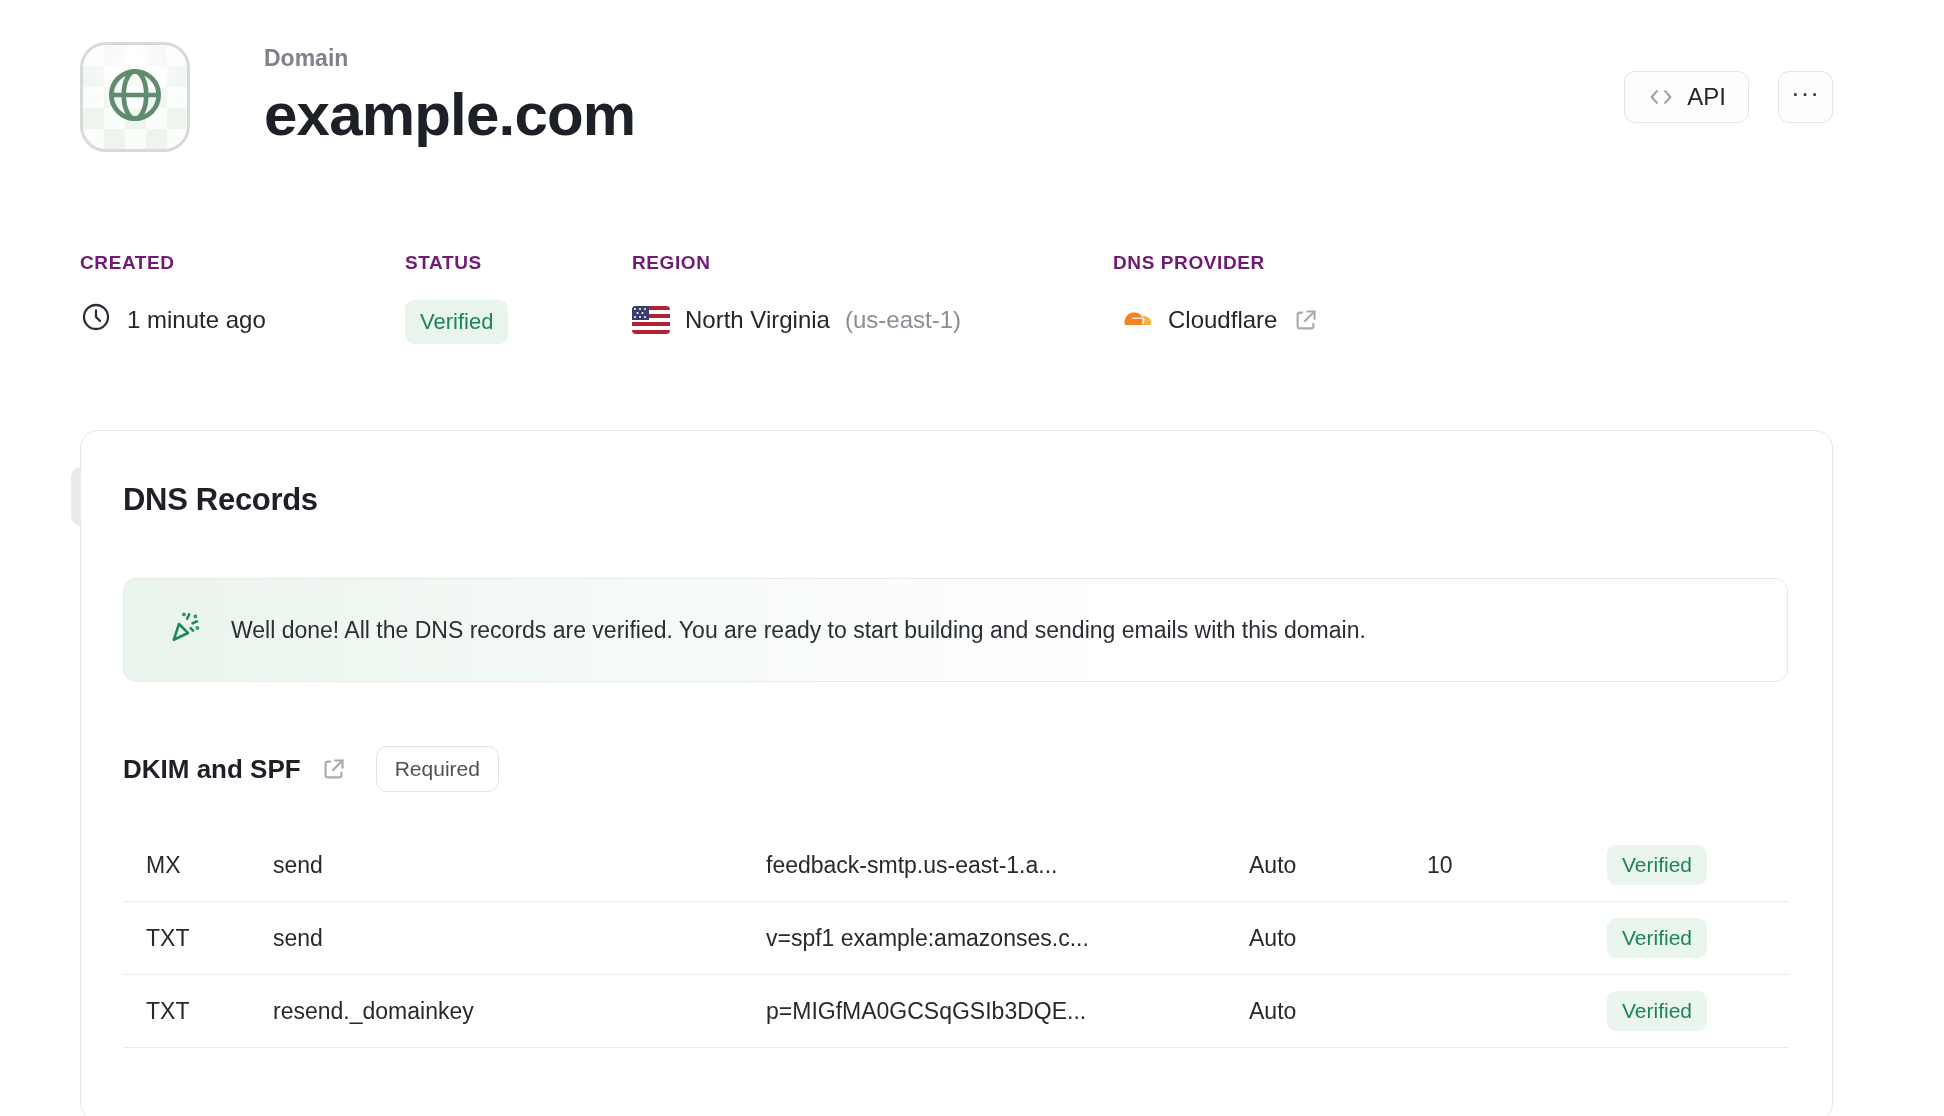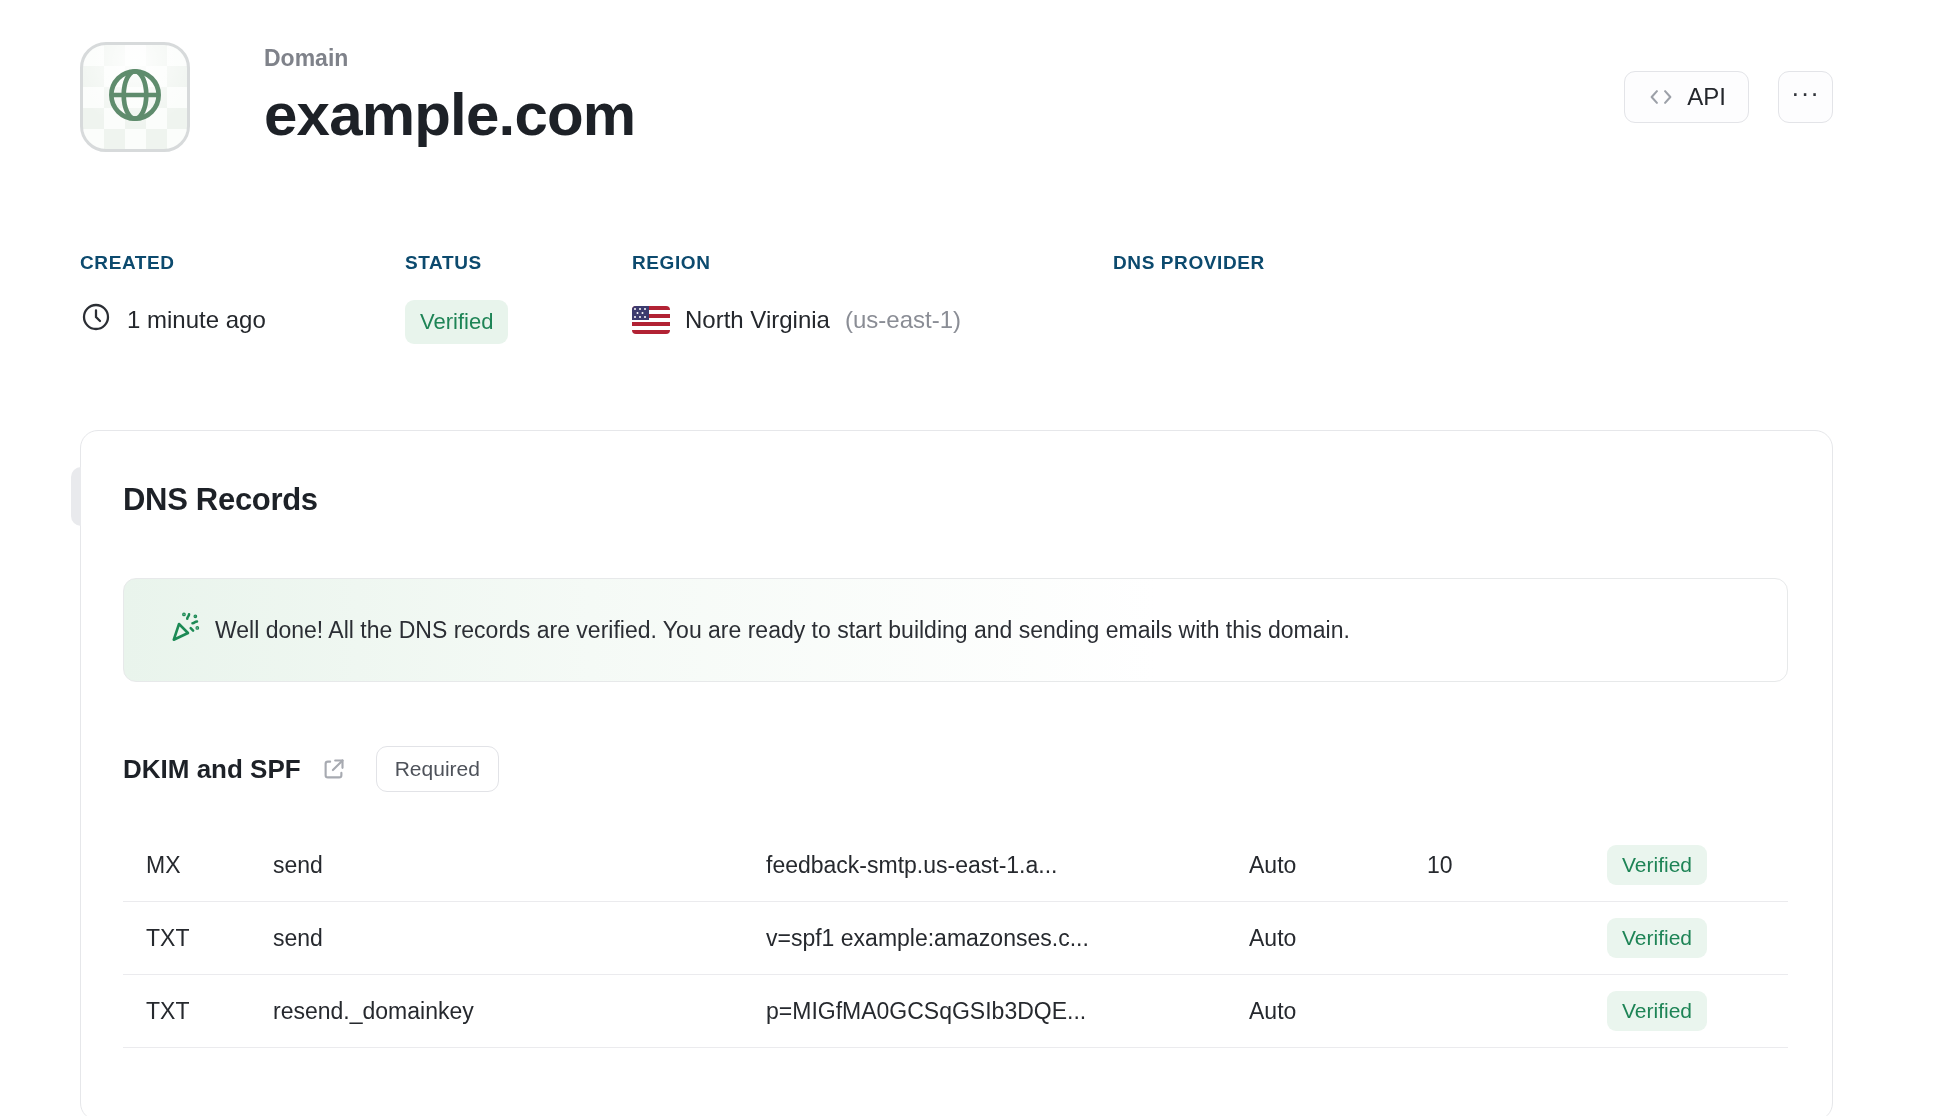--- a/index.html
+++ b/index.html
@@ -44,21 +44,21 @@
   .btn-api { padding: 0 22px; }
   .btn-more { width: 55px; font-size: 26px; color: #33363c; letter-spacing: 1px; padding-bottom: 8px; }
 
   
   .meta { display: flex; padding: 0 80px; margin-top: 100px; }
   .meta-col-created { width: 325px; }
   .meta-col-status  { width: 227px; }
   .meta-col-region  { width: 481px; }
   .meta-col-provider{ flex: 1; }
   .meta-label {
-    font-size: 19px; font-weight: 600; color: #0c4a6e; letter-spacing: 0.6px;
+    font-size: 19px; font-weight: 600; color: #701a75; letter-spacing: 0.6px;
     text-transform: uppercase; margin-bottom: 26px;
   }
   .meta-value { display: flex; align-items: center; gap: 15px; font-size: 24px; color: #24272c; min-height: 40px; }
   .badge-verified {
     display: inline-block; background: #e8f4ec; color: var(--green, #1e8456);
     font-size: 22px; font-weight: 500; padding: 9px 15px; border-radius: 9px;
   }
   .region-code { color: #8a8d95; }
   .flag { border-radius: 4px; overflow: hidden; display: inline-flex; }
   .ext-icon { display: inline-flex; align-items: center; }
@@ -76,21 +76,21 @@
   .notch {
     position: absolute; left: -10px; top: 36px; width: 10px; height: 59px;
     background: #e9eaed; border-radius: 10px 0 0 10px;
   }
   .card h2 { font-size: 31px; font-weight: 700; color: #1d2127; letter-spacing: -0.3px; }
 
   .banner {
     margin-top: 60px; height: 104px; width: 100%;
     border: 1.5px solid #e7e9ea; border-radius: 13px;
     background: linear-gradient(90deg, #e9f4ec 0%, #f5faf6 28%, #ffffff 62%);
-    display: flex; align-items: center; gap: 12px; padding: 0 43px;
+    display: flex; align-items: center; gap: 28px; padding: 0 43px;
     font-size: 23px; color: #2b2e34;
   }
 
   .section-head { margin-top: 64px; display: flex; align-items: center; gap: 19px; }
   .section-head h3 { font-size: 26px; font-weight: 700; color: #1d2127; }
   .badge-required {
     margin-left: 10px;
     border: 1.5px solid #e2e3e7; border-radius: 11px; background: #fff;
     font-size: 21px; color: #4e525a; padding: 10px 18px;
   }
@@ -195,20 +195,37 @@
             </g>
           </svg>
         </span>
         <span>North Virginia</span>
         <span class="region-code">(us-east-1)</span>
       </div>
     </div>
 
     <div class="meta-col-provider">
       <div class="meta-label">DNS PROVIDER</div>
+      <div class="meta-value">
+        <span>
+          <svg width="40" height="26" viewBox="0 0 40 26">
+            <path fill="#fbad41" d="M31 12a7 7 0 0 1 7 6.5c0 .9-.2 1.8-.5 2.5H27l1.5-8A7 7 0 0 1 31 12z"></path>
+            <path fill="#f6821f" d="M12 21a8 8 0 0 1 .4-6.6A9.5 9.5 0 0 1 30.5 16l-1.2 4.1 1 .9H12z"></path>
+            <path fill="#ffffff" d="M28.6 20.2l1.1-3.9c.2-.9-.3-1.5-1.3-1.5l-9.6-.1v-1l10.3-.1c1.8 0 2.8 1.3 2.3 3l-.9 3.1-1.9.5z"></path>
+          </svg>
+        </span>
+        <span>Cloudflare</span>
+        <span class="ext-icon">
+          <svg width="27" height="27" viewBox="0 0 24 24" fill="none" stroke="#a7aab1" stroke-width="1.9" stroke-linecap="round" stroke-linejoin="round">
+            <path d="M9 5H7a2 2 0 0 0-2 2v10a2 2 0 0 0 2 2h10a2 2 0 0 0 2-2v-2"></path>
+            <path d="M13.5 4H20v6.5"></path>
+            <path d="M20 4l-8.5 8.5"></path>
+          </svg>
+        </span>
+      </div>
     </div>
   </div>
 
   <div class="card">
     <div class="notch"></div>
 
     <h2>DNS Records</h2>
 
     <div class="banner">
       <span>

